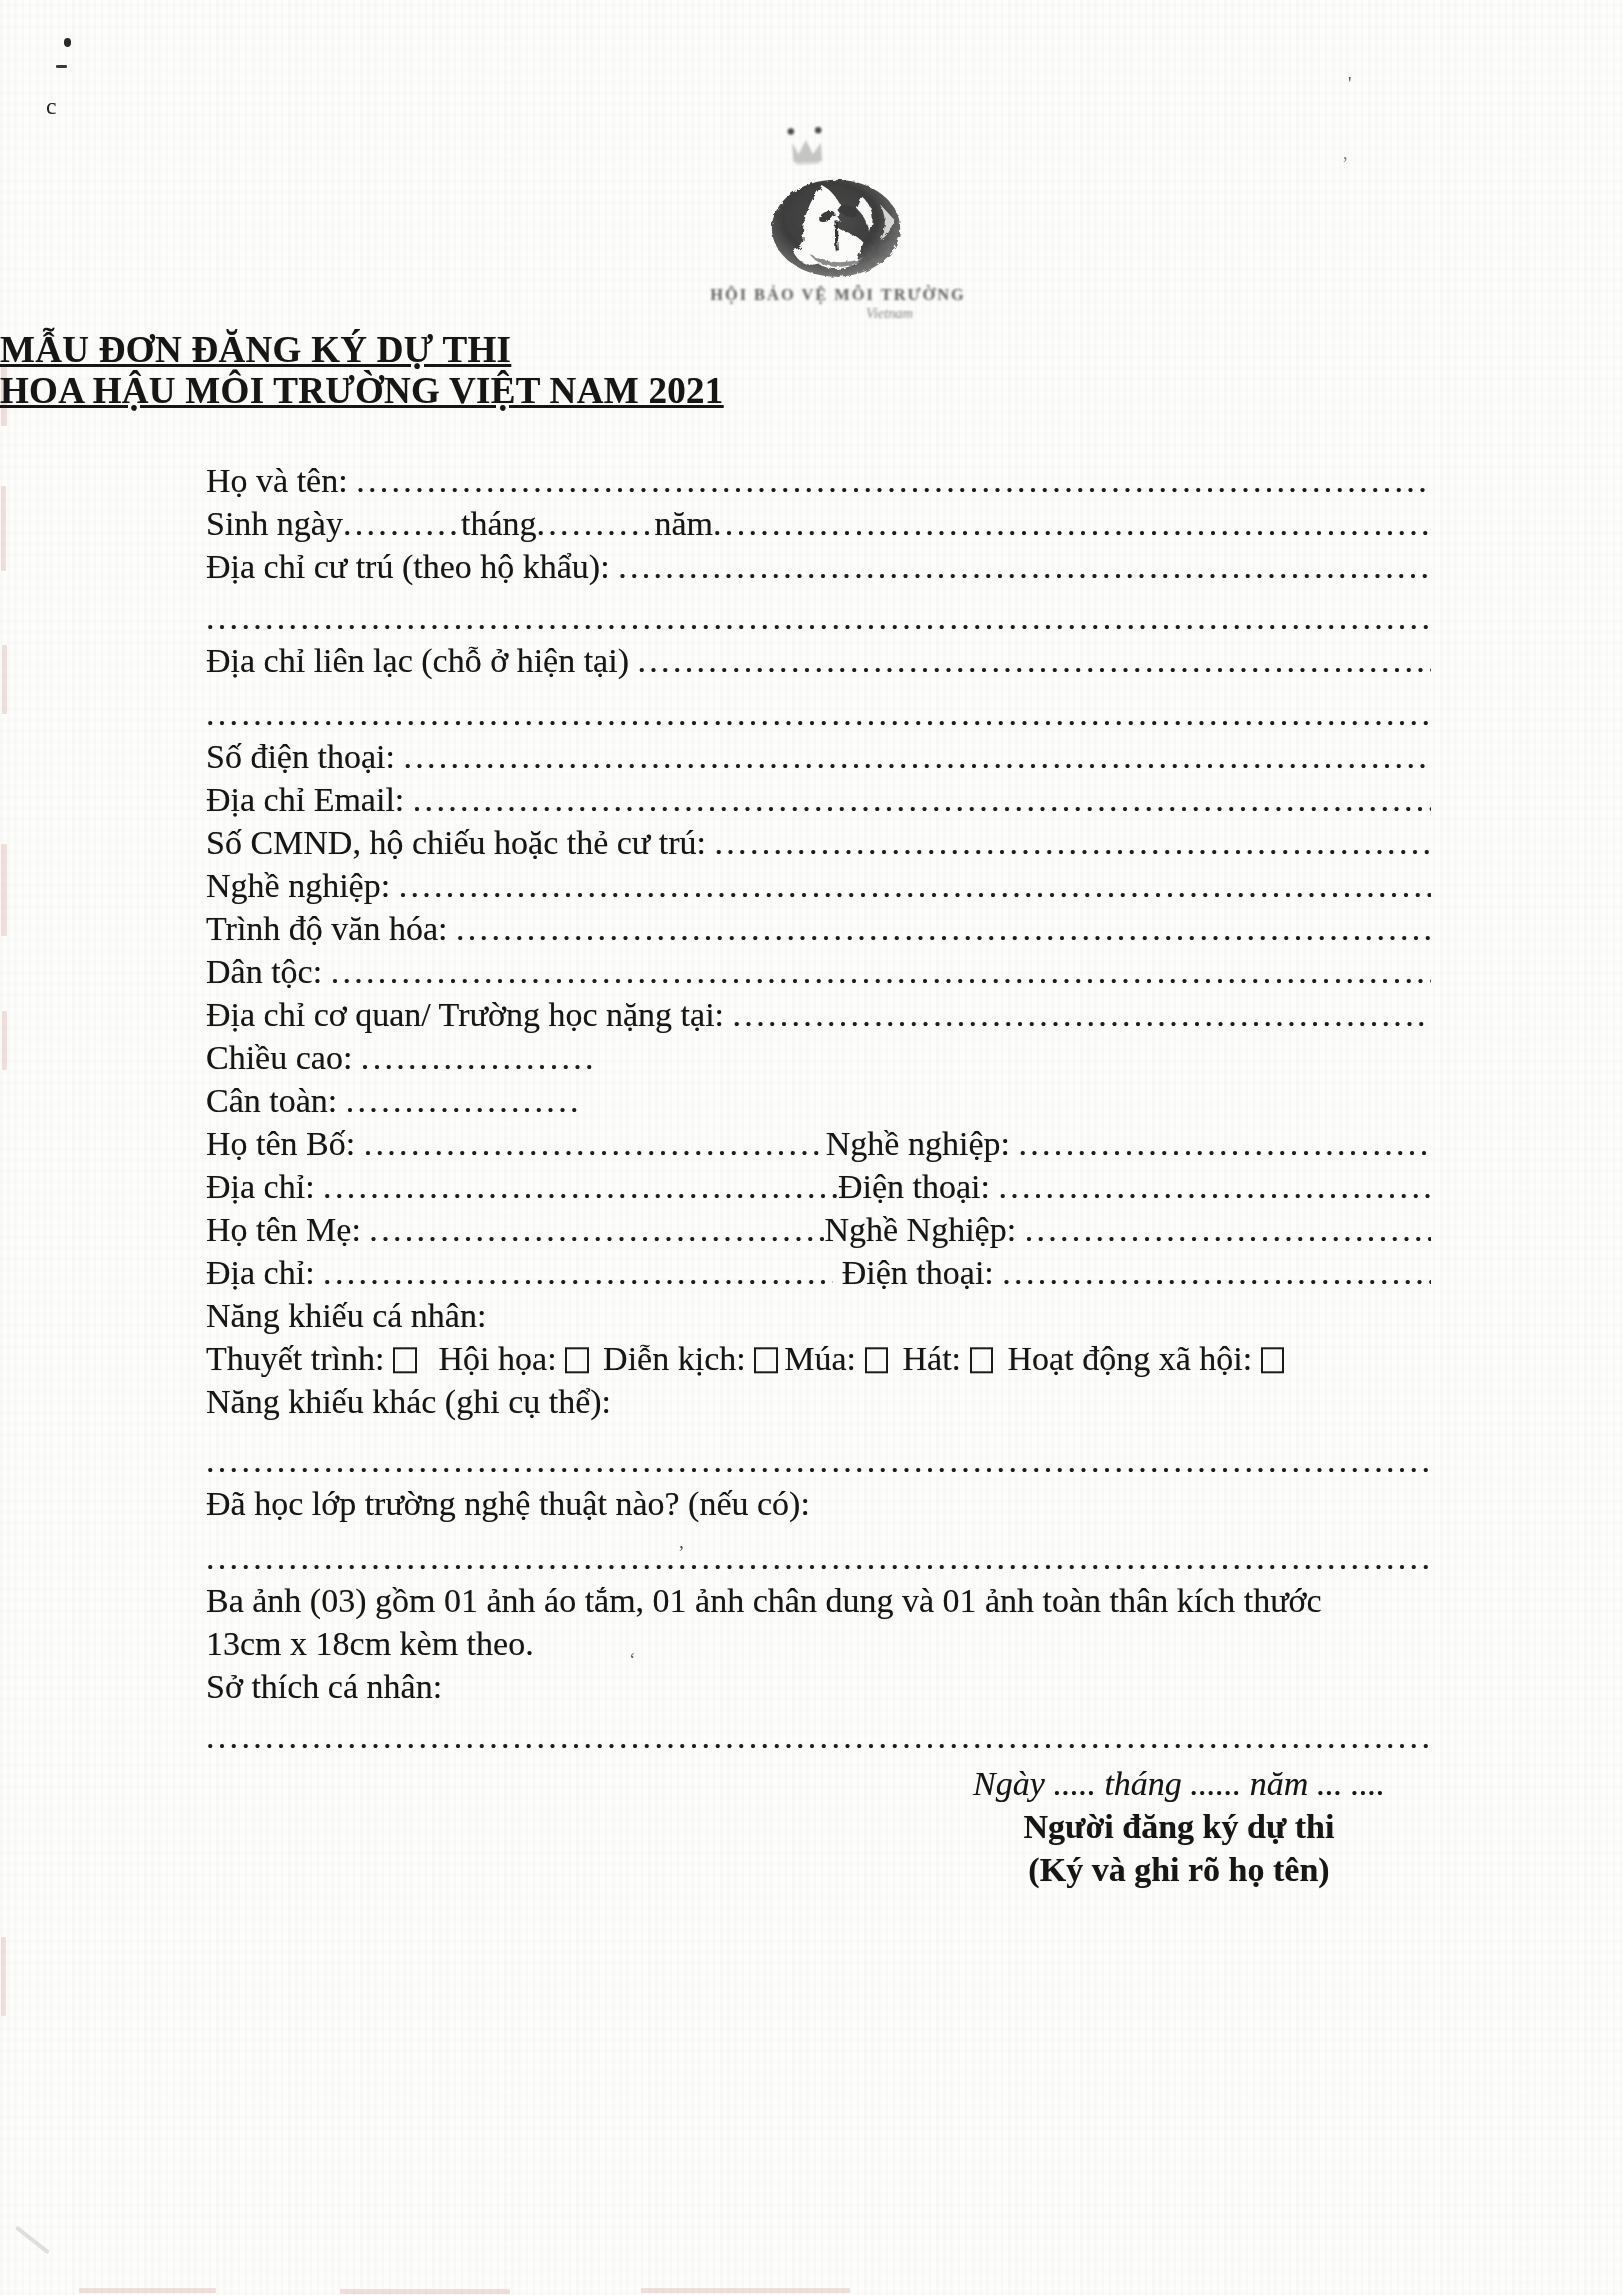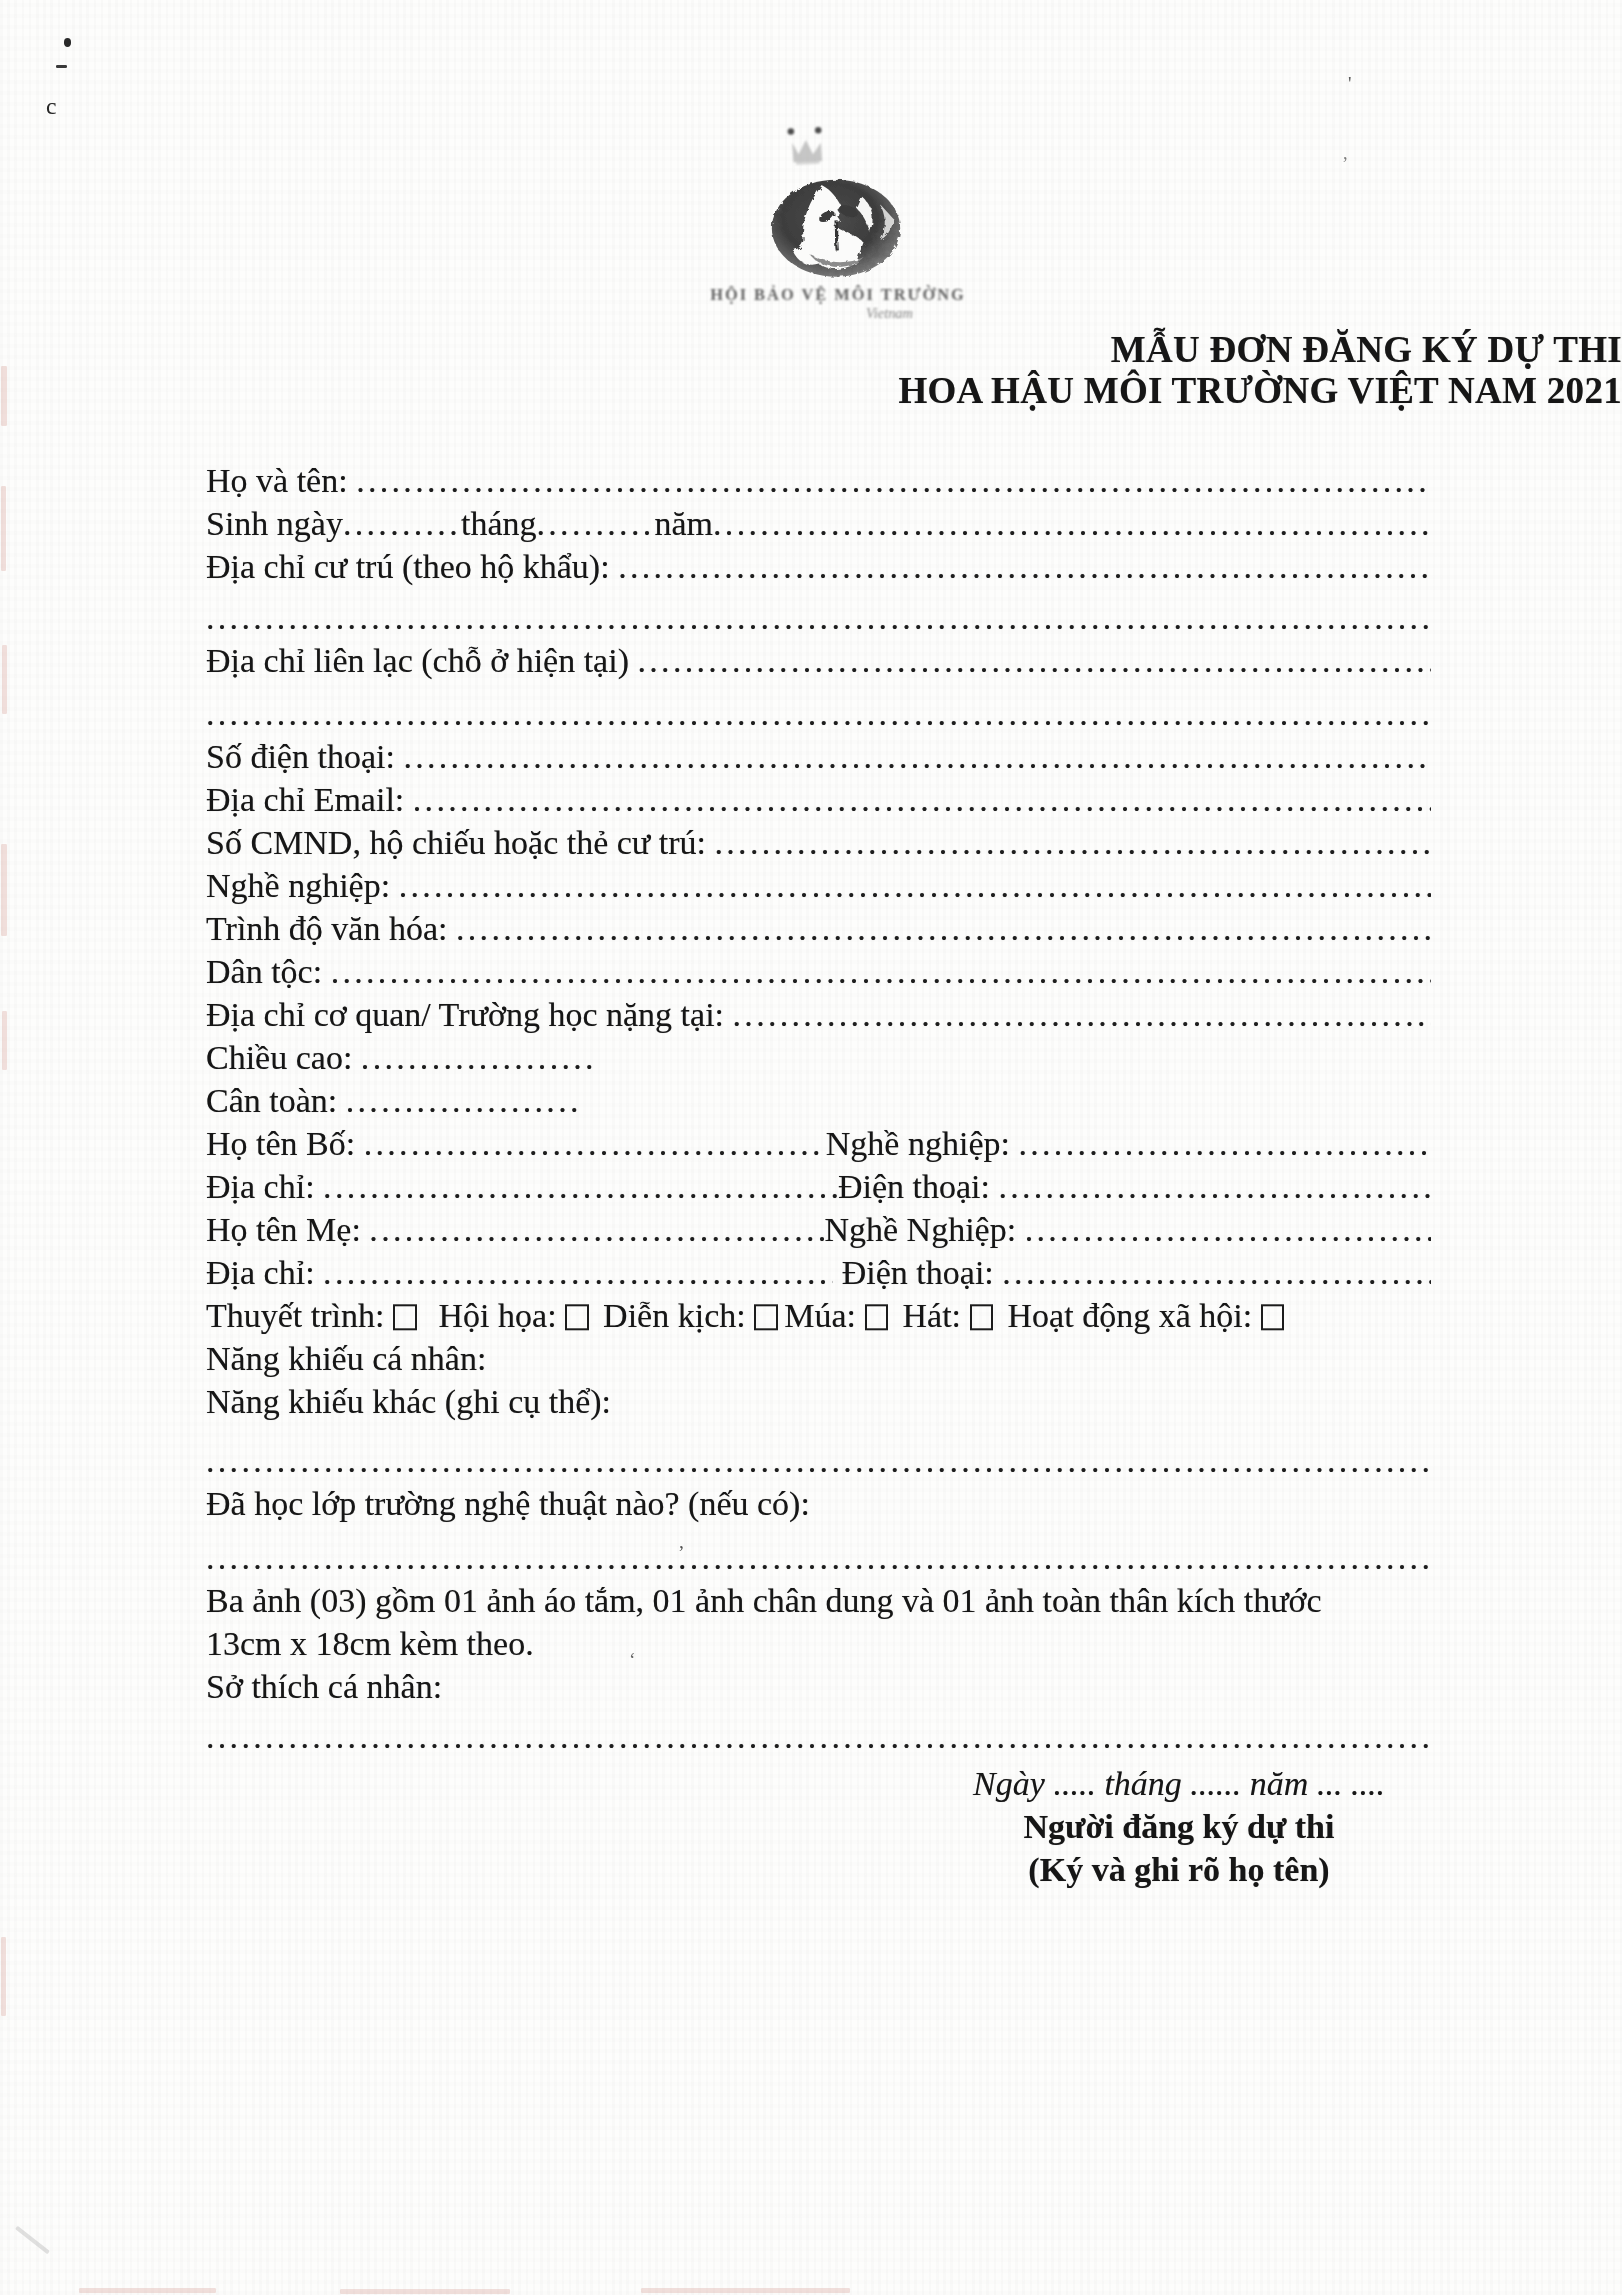--- a/index.html
+++ b/index.html
@@ -22,22 +22,22 @@
   .logo{position:absolute;left:764px;top:177px;filter:blur(0.4px);}
   .logo-caption{
     position:absolute;left:681px;top:285px;width:314px;text-align:center;
     font-size:16.4px;font-weight:600;letter-spacing:2px;color:#474747;
     filter:blur(1.1px);opacity:.85;white-space:nowrap;
   }
   .logo-caption-sub{
     position:absolute;left:811px;top:305px;width:157px;text-align:center;
     font-size:14.4px;font-style:italic;color:#555;filter:blur(1.3px);opacity:.7;white-space:nowrap;
   }
-  .title{position:absolute;left:0;top:329px;width:1622px;text-align:right;
-    font-weight:700;font-size:37px;line-height:41px;letter-spacing:0.3px;}
+  .title{position:absolute;left:0;top:329px;width:1622px;text-align:left;
+    font-weight:700;font-size:37px;line-height:41px;letter-spacing:0.3px;text-decoration:underline;}
 
   
   .form{position:absolute;left:206px;top:459px;width:1225px;font-size:34px;line-height:43px;}
   .row{display:flex;align-items:baseline;}
   .lbl{white-space:pre;}
   .fill{flex:1 1 0;min-width:0;overflow:hidden;white-space:nowrap;letter-spacing:3.3px;color:#1d1d1d;}
   .dotsn{white-space:nowrap;letter-spacing:3.3px;color:#1d1d1d;}
   .gap{display:inline-block;height:0.7px;}
   .box{
     display:inline-block;width:19.6px;height:22px;border:2px solid #1c1c1c;
@@ -205,40 +205,40 @@
           <span class="lbl">Nghề Nghiệp: </span>
           <span class="fill" style="flex-grow: 1;">............................................................................................................................................................................................................................................................................................................</span>
         </div>
         <div class="row">
           <span class="lbl">Địa chỉ: </span>
           <span class="fill" style="flex-grow: 1.19;">............................................................................................................................................................................................................................................................................................................</span>
           <span class="lbl"> Điện thoại: </span>
           <span class="fill" style="flex-grow: 1;">............................................................................................................................................................................................................................................................................................................</span>
         </div>
         <div class="row">
+          <span class="lbl">Năng khiếu cá nhân:</span>
+        </div>
+        <div class="row">
           <span class="lbl">Thuyết trình: </span>
           <span class="box"></span>
           <span class="gap" style="width: 22px;"></span>
           <span class="lbl">Hội họa: </span>
           <span class="box"></span>
           <span class="gap" style="width: 14.4px;"></span>
           <span class="lbl">Diễn kịch: </span>
           <span class="box"></span>
           <span class="gap" style="width: 6.5px;"></span>
           <span class="lbl">Múa: </span>
           <span class="box"></span>
           <span class="gap" style="width: 14.4px;"></span>
           <span class="lbl">Hát: </span>
           <span class="box"></span>
           <span class="gap" style="width: 14.4px;"></span>
           <span class="lbl">Hoạt động xã hội: </span>
           <span class="box"></span>
-        </div>
-        <div class="row">
-          <span class="lbl">Năng khiếu cá nhân:</span>
         </div>
         <div class="row">
           <span class="lbl">Năng khiếu khác (ghi cụ thể):</span>
         </div>
         <div class="row" style="margin-top: 15.7px;">
           <span class="fill" style="flex-grow: 1;">............................................................................................................................................................................................................................................................................................................</span>
         </div>
         <div class="row">
           <span class="lbl">Đã học lớp trường nghệ thuật nào? (nếu có):</span>
         </div>

